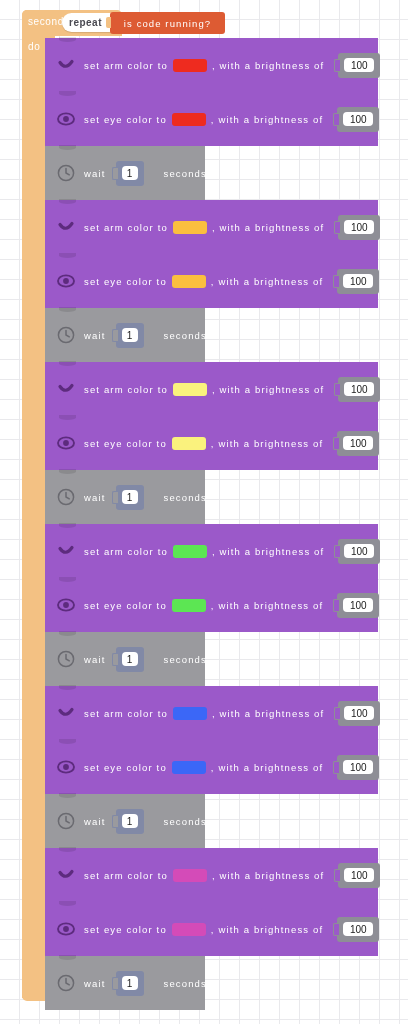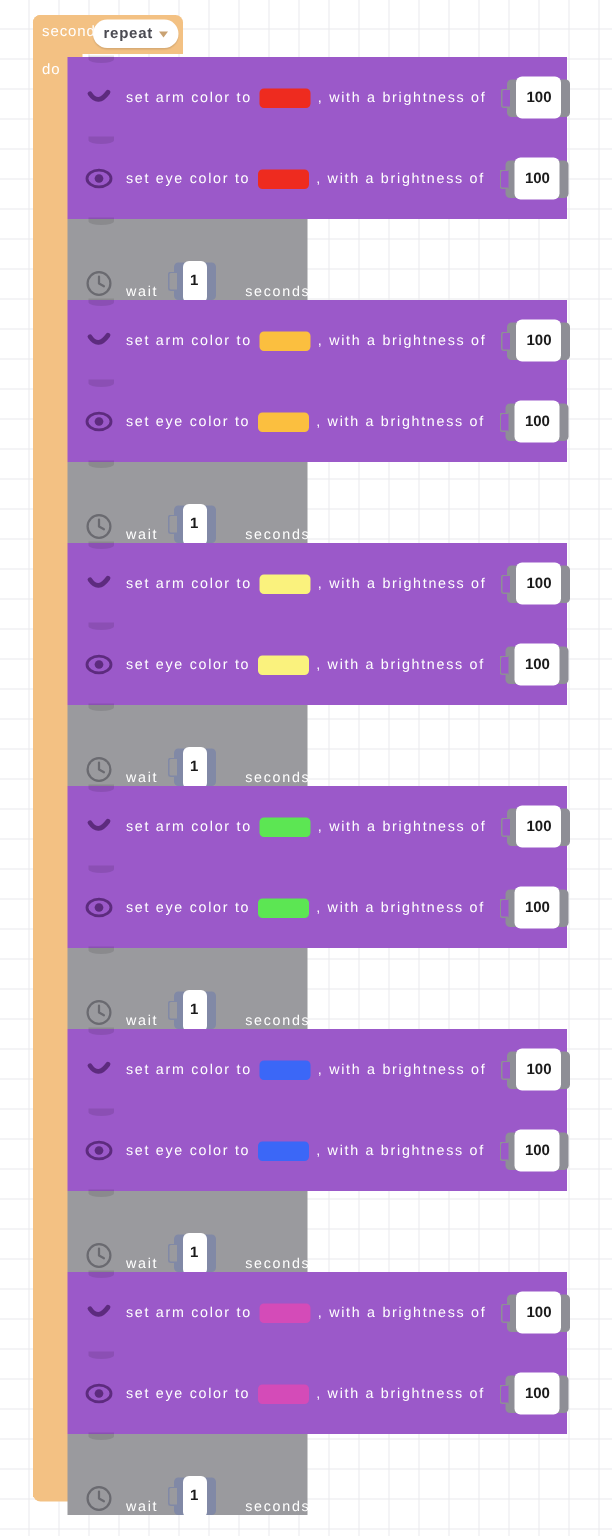--- a/index.html
+++ b/index.html
@@ -143,21 +143,20 @@
     align-items: center;
     padding-left: 10px;
   }
   .stmt.purple {
     width: 333px;
     background: #9b59c9;
   }
   .stmt.gray {
     width: 160px;
     background: #9a9a9e;
-    align-items: flex-end;
   }
   
   .stmt::before {
     content: "";
     position: absolute;
     left: 14px; top: -1px;
     width: 17px; height: 5px;
     background: rgba(0,0,0,0.10);
     border-radius: 0 0 50% 50%;
   }
@@ -209,28 +208,28 @@
     left: -4px; top: 6px;
     width: 5px; height: 11px;
     border-radius: 2px 0 0 2px;
   }
   .numblk.onpurple::before { background: #9b59c9; border: 1px solid #8e8e96; border-right: none; }
   .numblk.ongray::before { background: #9a9a9e; border: 1px solid #8189a6; border-right: none; }
   .numfield {
     background: #ffffff;
     border-radius: 4px;
     min-width: 30px;
-    height: 28px;
+    height: 14px;
     display: flex;
     align-items: center;
     justify-content: center;
     font-size: 10px;
     color: #1a1a1a;
     padding: 0 6px;
-    font-weight: bold;
+    font-weight: normal;
   }
   .numfield.narrow { min-width: 16px; padding: 0 5px; }
   .spacer-sm { width: 6px; flex: 0 0 6px; }
 </style>
 </head>
 <body>
 
 <div id="canvas">
 
   <div class="repeat-wrap">
@@ -241,20 +240,24 @@
     <div class="repeat-foot-notch"></div>
     <span class="lbl-repeat">seconds</span>
     <span class="lbl-do">do</span>
   </div>
 
   <div class="dropdown">
     <span class="dropdown-text">repeat</span>
     <span class="chev"></span>
   </div>
 
+  <div class="cond-block">
+    <span class="cond-plug"></span>
+    <span class="cond-text">is code running?</span>
+  </div>
 
   <div id="stack">
       <div class="stmt purple" style="top: 38px;">
         <span class="icon">
           <svg width="20" height="20" viewBox="0 0 20 20">
             <path d="M4 7.5 Q9.5 15.5 16 6.5" stroke="#5d2b7e" stroke-width="3.2" fill="none" stroke-linecap="round" stroke-linejoin="round"></path>
           </svg>
         </span>
         <span class="txt">set arm color to</span>
         <span class="swatch" style="background: rgb(238, 43, 31);"></span>

